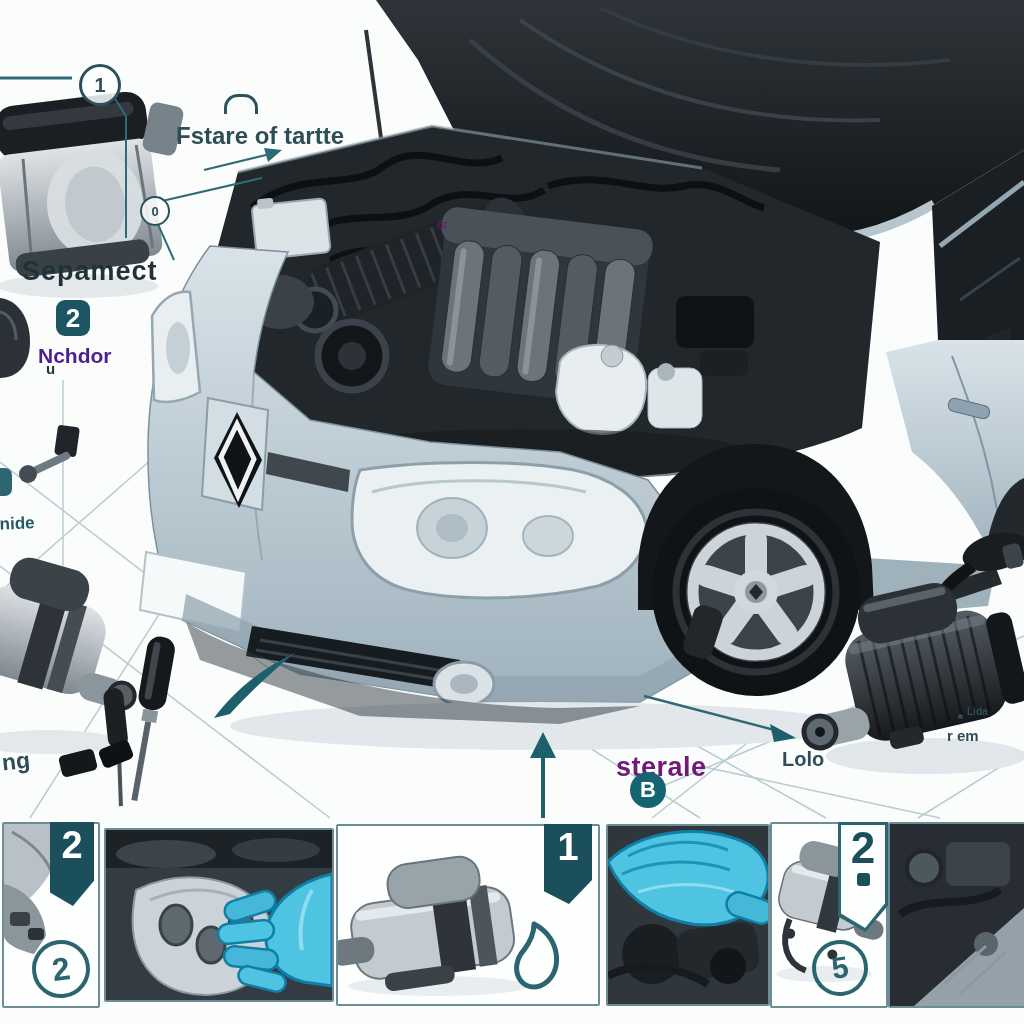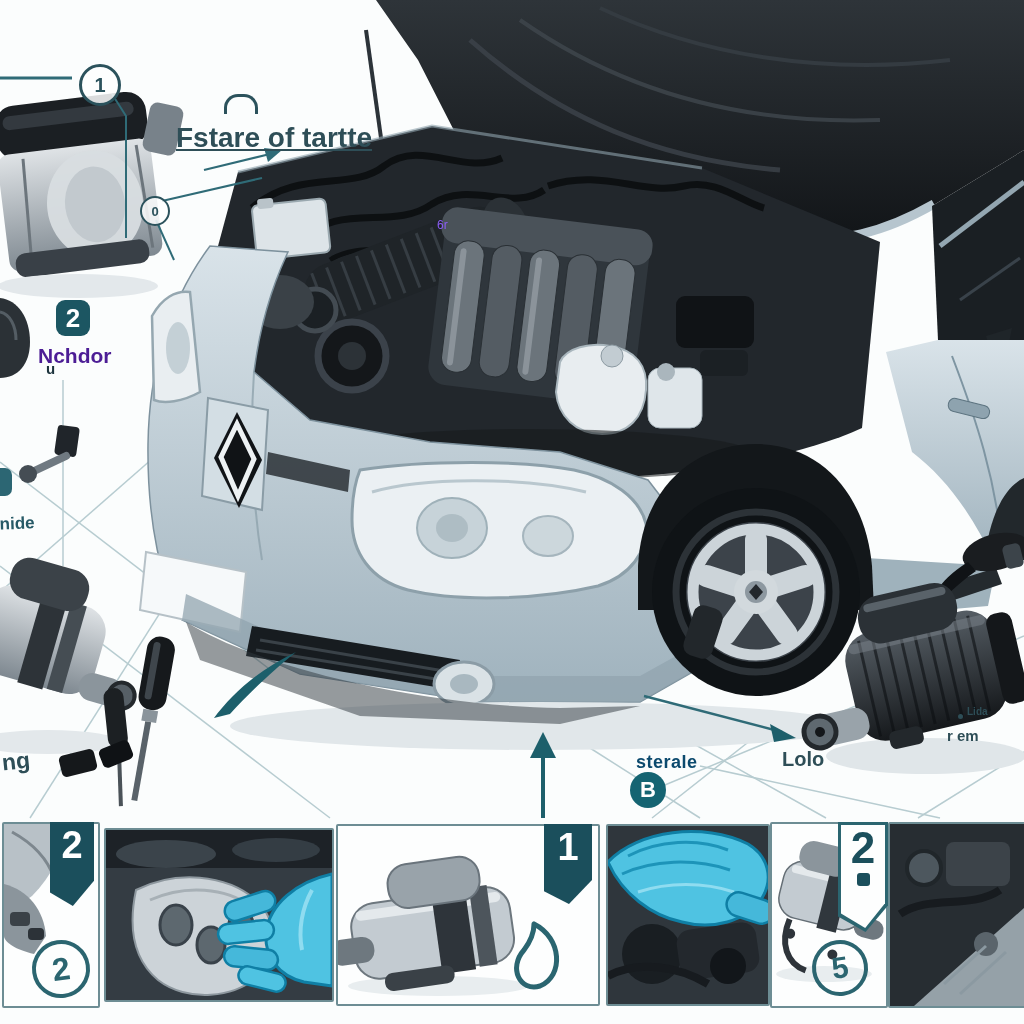--- a/index.html
+++ b/index.html
@@ -294,34 +294,35 @@
     <polygon points="282,150 264,148 268,162" fill="#2f6b77"></polygon>
     <polygon points="796,738 770,724 774,742" fill="#1d5f6b"></polygon>
     <line x1="543" y1="818" x2="543" y2="748" stroke="#1d5f6b" stroke-width="4"></line>
     <polygon points="543,732 530,758 556,758" fill="#1d5f6b"></polygon>
     <path d="M296,652 C258,670 232,694 214,718 L230,714 C252,690 276,668 296,652 Z" fill="#1d5f6b"></path>
   </g>
 </svg>
 
 <div class="circle-marker" style="left:79px;top:64px;width:36px;height:36px;font-size:20px;">1</div>
 <div class="circle-marker" style="left:140px;top:196px;width:26px;height:26px;font-size:13px;border-width:2.5px;">0</div>
+<div class="label" style="left:22px;top:256px;font-size:27px;letter-spacing:1px;color:#1f3238;">Sepamect</div>
 <div class="badge" style="left:56px;top:300px;width:34px;height:36px;border-radius:9px;font-size:26px;">2</div>
 <div class="label" style="left:38px;top:344px;font-size:21px;color:#4c1d95;">Nchdor</div>
 <div class="label" style="left:46px;top:360px;font-size:15px;font-weight:700;color:#1c333c;">u</div>
 <div class="arch" style="left:224px;top:94px;"></div>
-<div class="label" style="left:176px;top:122px;font-size:28px;color:#2e4e57;text-decoration:underline;">Fstare of tartte</div>
+<div class="label" style="left:176px;top:122px;font-size:24px;color:#2e4e57;">Fstare of tartte</div>
 <div class="label" style="left:-6px;top:514px;font-size:17px;font-weight:700;color:#265966;transform:rotate(-2deg);">tnide</div>
 <div class="label" style="left:2px;top:748px;font-size:23px;transform:rotate(-6deg);">ng</div>
-<div class="label" style="left:636px;top:752px;font-size:18px;color:#0c4a6e;letter-spacing:.5px;">sterale</div>
+<div class="label" style="left:616px;top:752px;font-size:27px;color:#701a75;letter-spacing:.5px;">sterale</div>
 <div class="badge" style="left:630px;top:772px;width:36px;height:36px;border-radius:50%;background:#156472;font-size:22px;">B</div>
 <div class="label" style="left:782px;top:748px;font-size:20px;">Lolo</div>
 <div class="dot" style="left:958px;top:714px;"></div>
 <div class="label" style="left:967px;top:706px;font-size:10px;">Lida</div>
 <div class="label" style="left:947px;top:727px;font-size:15px;">r em</div>
-<div class="label" style="left:437px;top:218px;font-size:12px;color:#8b5cf6;font-weight:400;">6r</div>
+<div class="label" style="left:437px;top:218px;font-size:12px;color:#701a75;font-weight:400;">6r</div>
 
 <div id="strip">
 
   <div class="panel" style="left:2px;top:2px;width:94px;height:182px;background:#fdfefe;">
     <svg width="94" height="182" viewBox="0 0 94 182">
       <path d="M0,0 L66,0 C60,26 48,52 28,72 L0,92 Z" fill="#b8c1c7"></path>
       <path d="M8,8 C30,20 44,36 50,54" stroke="#7d878e" stroke-width="3" fill="none"></path>
       <path d="M0,60 C24,66 40,86 42,112 L30,130 C12,126 0,118 0,112 Z" fill="#8b959c"></path>
       <rect x="6" y="88" width="20" height="14" rx="4" fill="#3a4147"></rect>
       <rect x="24" y="104" width="16" height="12" rx="4" fill="#2c3238"></rect>

